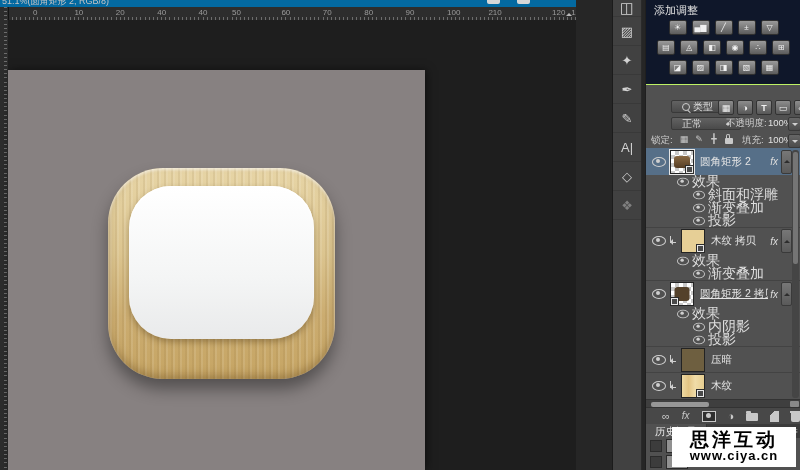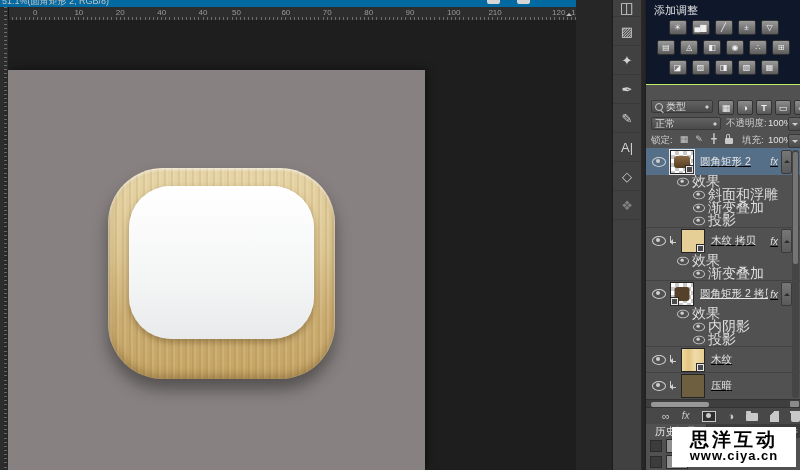--- a/index.html
+++ b/index.html
@@ -63,41 +63,41 @@
   #ltabs{top:84px;height:15px;}
   #htabs{top:424px;height:14px;}
   .panelmenu{position:absolute;right:3px;top:3px;color:#bdbdbd;font-size:8px;}
 
   
   #frow{top:99px;height:16px;}
   #brow{top:115px;height:18px;}
   #lrow{top:133px;height:15px;}
   .combo{position:absolute;height:13px;border:1px solid #393939;border-radius:2px;
       background:linear-gradient(180deg,#626262,#4a4a4a);display:flex;align-items:center;
-      font-size:10px;color:#dcdcdc;padding:0 3px;box-sizing:border-box;}
+      font-size:10px;color:#dcdcdc;padding:0 10px;box-sizing:border-box;margin-left:20px;}
   .updown{margin-left:auto;display:flex;flex-direction:column;gap:1px;}
   .updown i{width:0;height:0;border:2.5px solid transparent;display:block;}
   .updown i.u{border-bottom-color:#cfcfcf;margin-bottom:-1px;}
   .updown i.d{border-top-color:#cfcfcf;}
   .plabel{position:absolute;font-size:9.5px;color:#cfcfcf;top:2px;}
   .vbox{position:absolute;width:11px;height:12px;border:1px solid #393939;border-radius:2px;
       background:linear-gradient(180deg,#666,#4c4c4c);display:flex;align-items:center;justify-content:center;}
   .vbox i{width:0;height:0;border:3px solid transparent;border-top-color:#d0d0d0;margin-top:3px;}
   .ficon{width:14px;height:13px;border:1px solid #333;border-radius:2px;background:linear-gradient(180deg,#8d8d8d,#575757);
       display:flex;align-items:center;justify-content:center;font-size:9px;color:#f2f2f2;font-weight:bold;}
   .licon{width:12px;height:12px;display:flex;align-items:center;justify-content:center;font-size:9px;color:#c9c9c9;}
   .mag{width:6px;height:6px;border:1px solid #cdcdcd;border-radius:50%;position:relative;margin-right:3px;flex:none;}
   .mag::after{content:"";position:absolute;width:4px;height:1px;background:#cdcdcd;transform:rotate(45deg);left:4px;top:7px;}
   .padlock{width:8px;height:6px;background:#c9c9c9;border-radius:1px;position:relative;margin-top:4px;}
   .padlock::before{content:"";position:absolute;left:1px;top:-4px;width:4px;height:4px;border:1px solid #c9c9c9;border-bottom:none;border-radius:3px 3px 0 0;box-sizing:border-box;}
 
   
   #llist{top:148px;height:251px;overflow:hidden;}
   .lrowi{display:flex;align-items:center;padding-left:4px;box-sizing:border-box;position:relative;}
-  .lrowi.layer{height:27px;border-top:1px solid #434343;text-decoration:underline;}
+  .lrowi.layer{height:27px;border-top:1px solid #434343;}
   .lrowi.layer.firstrow{border-top:none;}
   .lrowi.layer.small{height:26px;}
   .lrowi.sel{background:#566f88;}
   .lrowi.eff{height:13px;}
   .lname{font-size:10.5px;color:#e4e4e4;white-space:nowrap;overflow:hidden;flex:1;}
   .lname.ul{text-decoration:underline;}
   .effname{font-size:14px;color:#dedede;white-space:nowrap;}
   .eye{width:12px;height:8px;border:1px solid #cfcfcf;border-radius:50%;position:relative;display:inline-block;flex:none;}
   .eye::after{content:"";position:absolute;left:3px;top:1px;width:4px;height:4px;border-radius:50%;background:#cfcfcf;}
   .eyewrap{width:18px;display:flex;justify-content:center;flex:none;}
@@ -382,32 +382,32 @@
         <span class="eyewrap" style="transform: scale(0.85);">
           <span class="eye"></span>
         </span>
         <span class="effname">投影</span>
       </div>
       <div class="lrowi layer small">
         <span class="eyewrap">
           <span class="eye"></span>
         </span>
         <span class="clip"></span>
+        <span class="thumb fill-darksolid"></span>
+        <span class="lname">压暗</span>
+      </div>
+      <div class="lrowi layer small">
+        <span class="eyewrap">
+          <span class="eye"></span>
+        </span>
+        <span class="clip"></span>
         <span class="thumb fill-grain">
           <span class="badge br"></span>
         </span>
         <span class="lname">木纹</span>
-      </div>
-      <div class="lrowi layer small">
-        <span class="eyewrap">
-          <span class="eye"></span>
-        </span>
-        <span class="clip"></span>
-        <span class="thumb fill-darksolid"></span>
-        <span class="lname">压暗</span>
       </div>
     </div>
   <div id="vscroll">
       <div class="thumbv"></div>
     </div>
 
   <div class="sect" id="hscroll">
     <div class="thumbh"></div>
       <div class="hbox"></div>
   </div>

